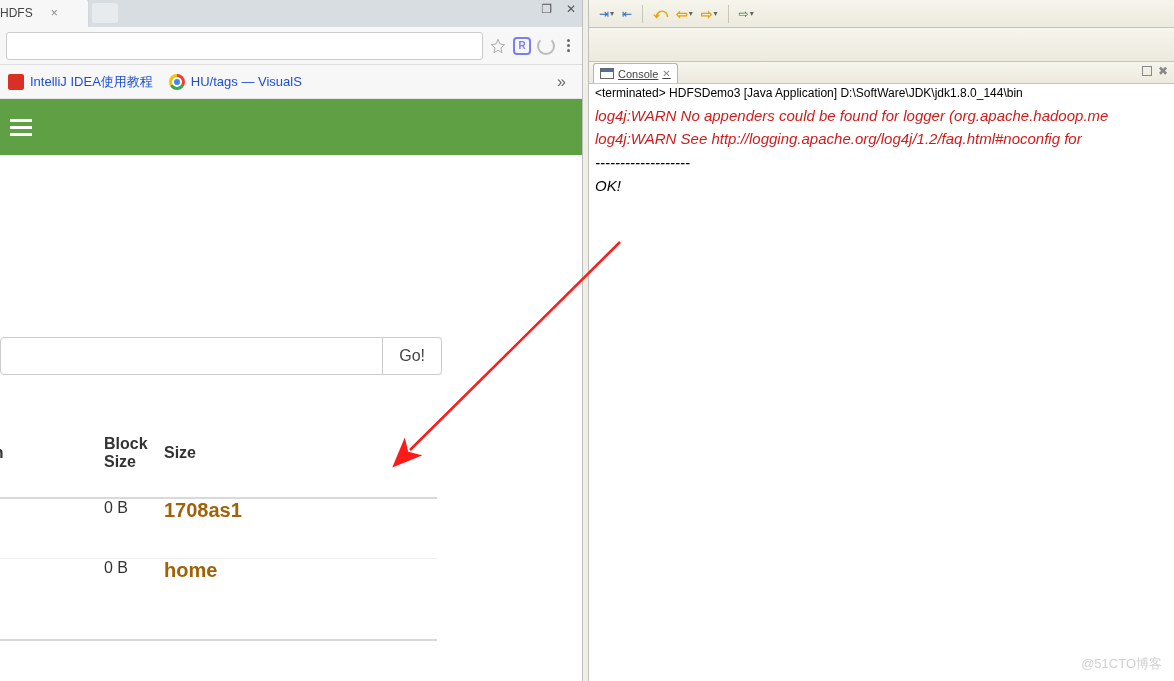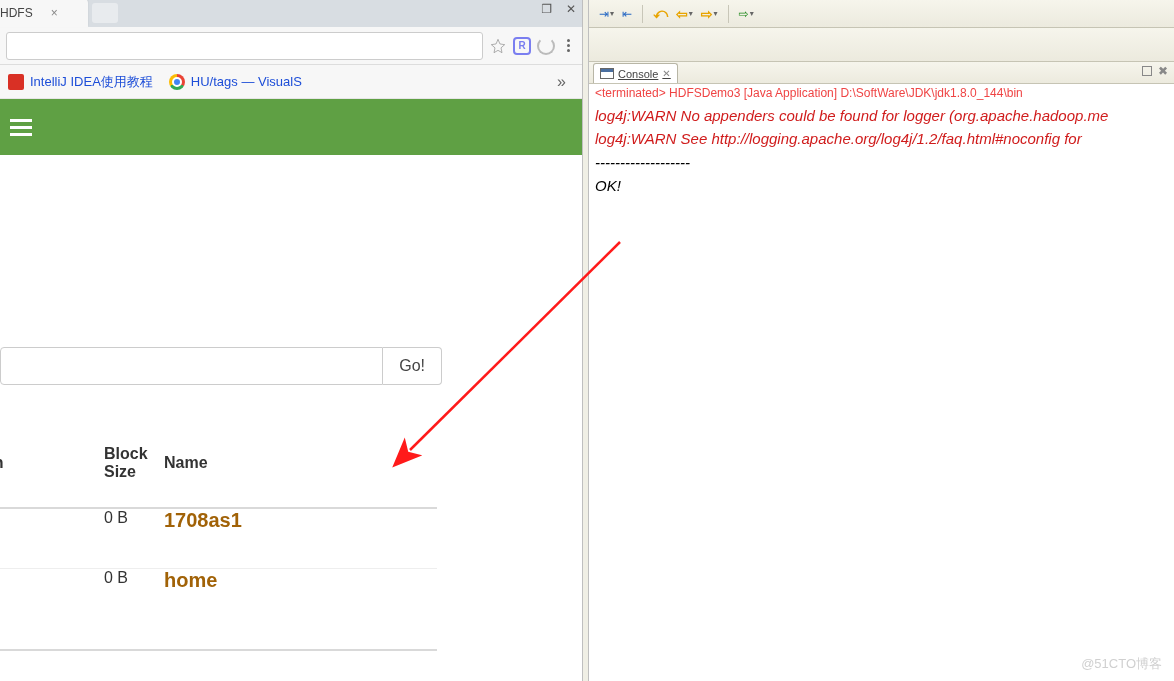--- a/index.html
+++ b/index.html
@@ -27,21 +27,21 @@
     .bm { display: flex; align-items: center; gap: 6px; font-size: 13px; color: #1d4ed8; }
     .bm-icon-red { width: 16px; height: 16px; background: #d93025; border-radius: 2px; }
     .bm-icon-chrome { width: 16px; height: 16px; border-radius: 50%; background: conic-gradient(#ea4335 0 120deg, #34a853 120deg 240deg, #fbbc05 240deg 360deg); position: relative; }
     .bm-icon-chrome::after { content: ''; position: absolute; inset: 3px; background: #4285f4; border: 2px solid #fff; border-radius: 50%; }
     .bm-more { margin-left: auto; color: #666; padding-right: 8px; }
 
     .green-band { height: 56px; background: #5fa044; display: flex; align-items: center; padding-left: 10px; }
     .gb-dots { display: flex; flex-direction: column; gap: 4px; cursor: pointer; }
     .gb-dots span { width: 22px; height: 3px; background: #fff; }
 
-    .content { padding: 10px 20px 0 0; margin-top: 10px; }
+    .content { padding: 10px 20px 0 0; }
     .go-row { margin-top: 172px; display: flex; justify-content: flex-end; padding-right: 120px; }
     .path-box { border: 1px solid #ccc; border-radius: 4px 0 0 4px; height: 38px; width: 418px; }
     .go-btn { border: 1px solid #ccc; border-left: none; border-radius: 0 4px 4px 0; height: 38px; padding: 0 16px; background: #fff; font-size: 16px; color: #444; cursor: pointer; }
 
     .table-wrap { margin-top: 60px; padding-right: 125px; }
     .tbl-head { display: flex; border-bottom: 2px solid #d9d9d9; padding-bottom: 26px; }
     .tbl-head > div, .tbl-row > div { display: flex; align-items: center; }
     .col-on   { width: 0; flex: 0 0 0; overflow: visible; white-space: nowrap; margin-left: -16px;} 
     .col-bs   { width: 180px; padding-left: 120px; }
     .col-nm   { width: 200px; padding-left: 0; }
@@ -68,21 +68,21 @@
 
     .eclipse-tabs { height: 22px; background: linear-gradient(#f6f5ec, #eceade); display: flex; align-items: flex-end; border-bottom: 1px solid #c6c4b4; padding-left: 4px; position: relative; }
     .ecl-tab { background: #fff; border: 1px solid #b8b6a6; border-bottom: none; border-radius: 3px 3px 0 0; display: flex; align-items: center; gap: 4px; padding: 2px 6px; font-size: 11px; color: #444; height: 20px; text-decoration: underline; }
     .console-ico { width: 14px; height: 11px; background: #fff; border: 1px solid #666; position: relative; display: inline-block; }
     .console-ico::before { content: ''; position: absolute; left: 0; right: 0; top: 0; height: 3px; background: #4a6fa0; }
     .tab-x { color: #888; cursor: pointer; font-size: 10px; }
     .view-controls { position: absolute; right: 6px; top: 2px; display: flex; gap: 6px; align-items: center; }
     .sq-min { width: 10px; height: 10px; border: 1px solid #888; }
     .x-gray { color: #888; font-size: 12px; cursor: pointer; }
 
-    .term-line { font-size: 12px; color: #ef4444; padding: 2px 6px; white-space: nowrap; overflow: hidden; }
+    .term-line { font-size: 12px; color: #000000; padding: 2px 6px; white-space: nowrap; overflow: hidden; }
     .console-body { font-size: 15px; padding: 2px 6px; }
     .cb-red { color: #d01c1c; font-style: italic; line-height: 1.55; white-space: nowrap; overflow: hidden; }
     .cb-black { color: #000; font-style: italic; line-height: 1.55; }
 
     
     .arrow-overlay { position: absolute; pointer-events: none; left: 0; top: 0; width: 1174px; height: 681px; z-index: 50; }
 
     .watermark { position: absolute; right: 12px; bottom: 8px; color: #d0d0d0; font-size: 13px; z-index: 60; }
   </style>
 </head>
@@ -145,21 +145,21 @@
   <div class="content">
     <div class="go-row">
       <div class="path-box"></div>
       <button class="go-btn">Go!</button>
     </div>
 
     <div class="table-wrap">
       <div class="tbl-head">
         <div class="col-on">on</div>
         <div class="col-bs">Block Size</div>
-        <div class="col-nm">Name</div>
+        <div class="col-nm">Size</div>
       </div>
       <div class="tbl-body">
         <div class="tbl-row">
           <div class="col-on"></div>
           <div class="col-bs">0 B</div>
           <div class="col-nm">1708as1</div>
         </div>
         <div class="tbl-row">
           <div class="col-on"></div>
           <div class="col-bs">0 B</div>

